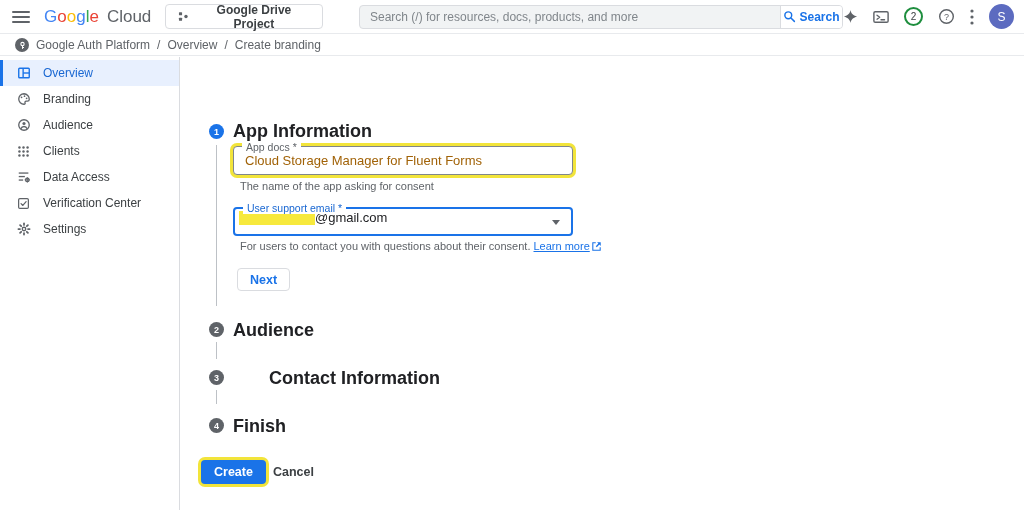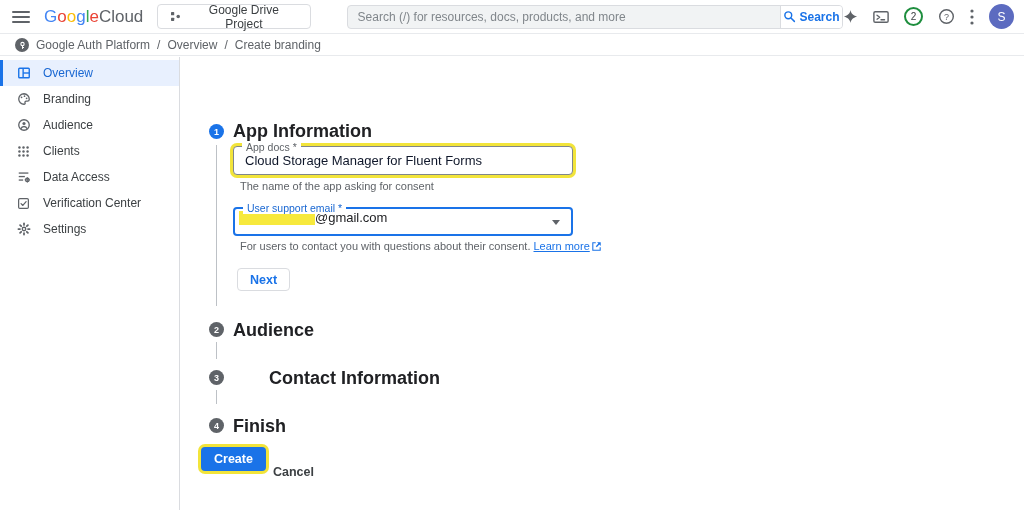--- a/index.html
+++ b/index.html
@@ -10,24 +10,24 @@
   
   .topbar { position:absolute; top:0; left:0; width:100%; height:34px;
             background:#fff; border-bottom:1px solid #e8eaed;
             display:flex; align-items:center; }
   .hamburger { width:18px; height:12px; margin-left:12px; display:flex; flex-direction:column;
                justify-content:space-between; cursor:pointer; background:none; border:none; }
   .hamburger span { display:block; height:2px; width:18px; background:#5f6368; border-radius:1px; }
   .logo { margin-left:14px; font-size:17px; letter-spacing:0; display:flex; align-items:baseline; cursor:pointer; }
   .gl { font-weight:500; }
   .c0,.c3 { color:#4285F4; } .c1,.c5 { color:#EA4335; } .c2 { color:#FBBC05; } .c4 { color:#34A853; }
-  .cloud { color:#5f6368; margin-left:0; font-weight:400; }
+  .cloud { color:#5f6368; margin-left:8px; font-weight:400; }
   .project-chip { margin-left:14px; height:25px; border:1px solid #dadce0; border-radius:4px;
                   background:#fff; display:flex; align-items:center; gap:7px; padding:0 11px;
-                  font-size:12px; color:#3c4043; font-weight:400; cursor:pointer;
+                  font-size:12px; color:#3c4043; font-weight:700; cursor:pointer;
                   font-family:"Liberation Sans", sans-serif; }
   .project-chip svg { color:#5f6368; }
   .searchbar { margin-left:36px; width:502px; height:24px; border:1px solid #dadce0; border-radius:4px;
                background:#f1f3f4; display:flex; align-items:stretch; overflow:hidden; }
   .searchbar input { flex:1; border:none; outline:none; background:transparent; padding:0 10px;
                      font-size:12px; color:#3c4043; font-family:"Liberation Sans", sans-serif; }
   .searchbar input::placeholder { color:#80868b; }
   .search-btn { width:62px; background:#fff; border:none; border-left:1px solid #dadce0;
                 display:flex; align-items:center; justify-content:center; gap:3px;
                 color:#1a73e8; font-size:12px; font-weight:700; cursor:pointer;
@@ -68,39 +68,39 @@
   .step-circle.active { background:#1a73e8; }
   .step-circle.inactive { background:#5f6368; }
   .step-title { position:absolute; font-size:18px; color:#202124; line-height:24px; }
   .connector { position:absolute; width:1px; background:#bdc1c6; }
 
   .field { position:absolute; left:52px; width:340px; background:#fff; border-radius:4px; }
   .field-label { position:absolute; top:-6px; left:8px; background:#fff; padding:0 4px;
                  font-size:10.5px; line-height:12px; color:#5f6368; white-space:nowrap; }
   .appname-field { top:89px; height:29px; border:1px solid #80868b;
                    box-shadow:0 0 0 3px #f2e43a; }
-  .field-value { font-size:13px; color:#0f172a; line-height:27px; padding-left:11px;
+  .field-value { font-size:13px; color:#a16207; line-height:27px; padding-left:11px;
                  white-space:nowrap; overflow:hidden; }
   .helper { position:absolute; left:59px; font-size:11px; color:#5f6368; }
   .email-field { top:150px; height:29px; border:2px solid #1a73e8; cursor:pointer; }
   .email-field .field-label { color:#1967d2; top:-7px; font-weight:500; }
   .email-row { display:flex; align-items:center; height:17px; padding-left:4px; }
   .redaction { width:76px; height:14px; background:#f7e93c; }
   .email-suffix { font-size:13px; color:#202124; }
   .caret { position:absolute; right:11px; top:11px; width:0; height:0;
            border-left:4.5px solid transparent; border-right:4.5px solid transparent;
            border-top:5px solid #5f6368; }
   .link { color:#1a73e8; text-decoration:underline; cursor:pointer; }
   .ext-icon { display:inline-block; vertical-align:-1px; margin-left:2px; color:#1a73e8; }
 
   .next-btn { position:absolute; left:56px; top:211px; height:23px; padding:0 12px;
               background:#fff; border:1px solid #dadce0; border-radius:4px; color:#1a73e8;
               font-size:12.5px; font-weight:700; cursor:pointer;
               font-family:"Liberation Sans", sans-serif; }
-  .create-btn { position:absolute; left:20px; top:390px; height:24px; padding:0 13px;
+  .create-btn { position:absolute; left:20px; top:403px; height:24px; padding:0 13px;
                 background:#1a73e8; border:none; border-radius:4px; color:#fff;
                 font-size:12.5px; font-weight:700; cursor:pointer;
                 box-shadow:0 0 0 3px #f2e43a; font-family:"Liberation Sans", sans-serif; }
   .cancel-btn { position:absolute; left:82px; top:403px; height:24px; padding:0 10px;
                 background:none; border:none; color:#3c4043; font-size:12.5px; font-weight:700;
                 cursor:pointer; font-family:"Liberation Sans", sans-serif; }
 </style>
 </head>
 <body>
 

